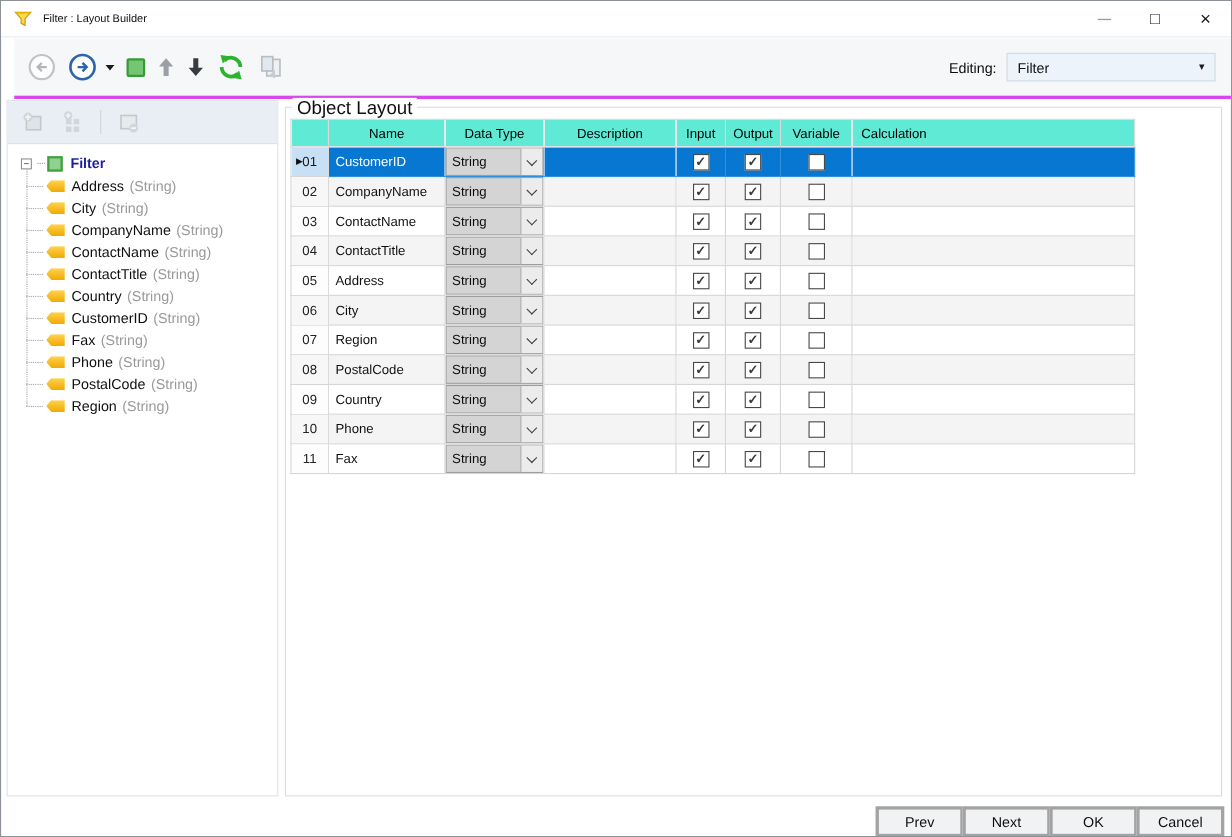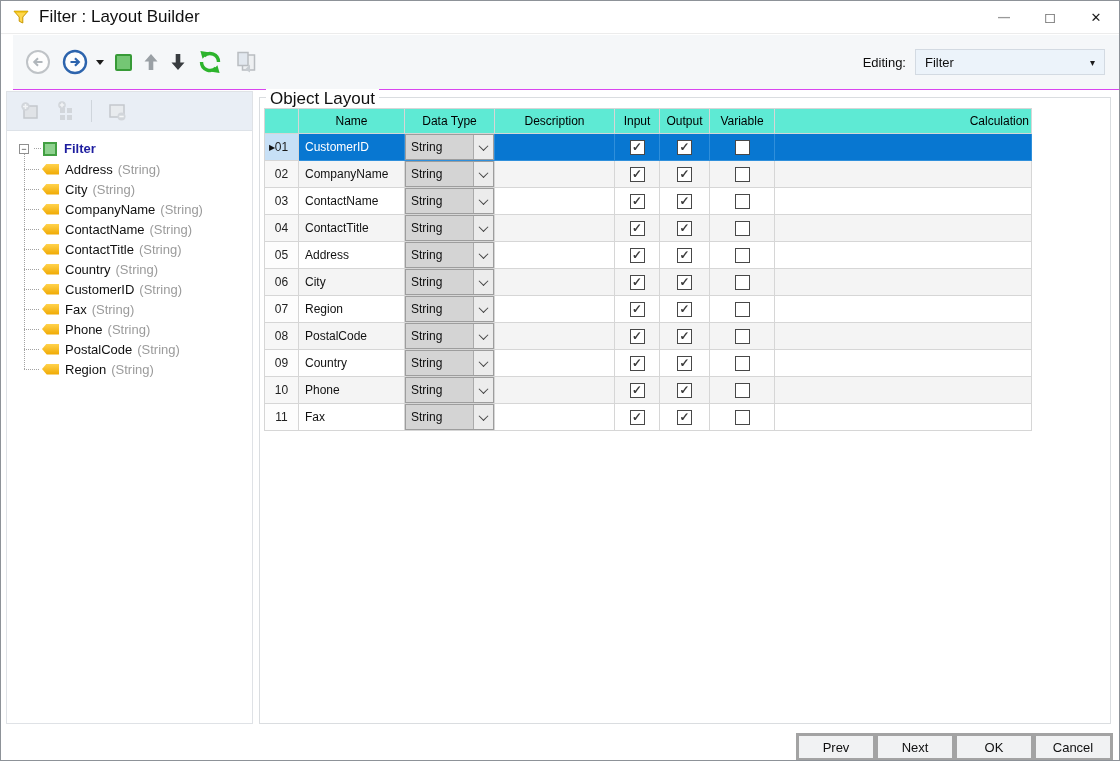--- a/index.html
+++ b/index.html
@@ -9,30 +9,30 @@
     position: relative; width: 1120px; height: 761px;
     background: #fff; border: 1px solid #8d9298; overflow: hidden;
   }
 
   
   .titlebar {
     height: 33px; display: flex; align-items: center;
     padding-left: 11px; background: #fff; border-bottom: 1px solid #ececec;
   }
   .app-icon { width: 18px; height: 18px; display: inline-flex; }
-  .title { margin-left: 9px; font-size: 17px; color: #101010; }
+  .title { margin-left: 9px; font-size: 10px; color: #101010; }
   .win-controls { margin-left: auto; display: flex; height: 100%; }
   .wc { width: 46px; height: 100%; display: flex; align-items: center; justify-content: center; font-size: 13px; color: #1a1a1a; cursor: default; }
   .wc.min { color: #9a9a9a; font-weight: bold; font-size: 12px; }
   .wc.max { font-size: 15px; }
 
   
   .toolbar {
     position: absolute; top: 34px; left: 12px; right: 0; height: 55px;
-    background: #f5f7f9; border-bottom: 1px solid #d946ef;
+    background: #f5f7f9; border-bottom: 3px solid #d946ef;
     display: flex; align-items: center; padding: 0 12px;
   }
   .tb-left { display: flex; align-items: center; gap: 11px; }
   .tb-btn { display: inline-flex; align-items: center; justify-content: center; cursor: default; }
   .caret-down { width: 0; height: 0; border-left: 4px solid transparent; border-right: 4px solid transparent; border-top: 5px solid #1c1c1c; margin-left: -3px; }
   .stop-square { width: 17px; height: 17px; background: var(--accent-green, #74c674); border: 2px solid #379a37; border-radius: 2px; }
   .tb-right { margin-left: auto; display: flex; align-items: center; gap: 9px; padding-right: 2px; }
   .editing-label { font-size: 13px; color: #0d0d0d; }
   .editing-combo {
     width: 190px; height: 26px; background: #ecf3fa; border: 1px solid #d3dae2;
@@ -83,21 +83,21 @@
     border: 1px solid #dadde0; background: #fff;
   }
   .groupbox-legend {
     position: absolute; top: -9px; left: 6px; background: #fff; padding: 0 4px;
     font-size: 17px; color: #101010;
   }
 
   table.grid { border-collapse: collapse; table-layout: fixed; position: absolute; left: 4px; top: 10px; background: #fff; font-size: 12px; }
   .grid th, .grid td { border: 1px solid #d6d6d6; overflow: hidden; white-space: nowrap; }
   .grid th { height: 25px; font-weight: normal; text-align: center; background: #5eead4; color: #000; padding: 0 2px; }
-  .grid th.left-h { text-align: right; padding-left: 8px; }
+  .grid th.left-h { text-align: left; padding-left: 8px; }
   .grid td { height: 27px; padding: 0; background: #fff; color: #111; }
   .grid tr.alt td { background: #f4f4f4; }
   .grid td.rowhdr { position: relative; text-align: center; background: #fdfdfd; color: #222; }
   .grid tr.alt td.rowhdr { background: #f7f7f7; }
   .sel-arrow { position: absolute; left: 4px; top: 50%; transform: translateY(-50%); font-size: 8px; color: #111; }
   .new-star { font-size: 13px; margin-right: 3px; position: relative; top: 1px; color: #222; }
   .grid td.name-cell, .grid td.desc-cell, .grid td.calc-cell { padding-left: 6px; }
 
   .grid tr.sel td { background: var(--selection-blue, #0877d1); color: #fff; border-color: #2f8fdb; }
   .grid tr.sel td.rowhdr { background: var(--selected-row-header, #c7e0f6); color: #1a1a1a; border-color: #d6d6d6; }

